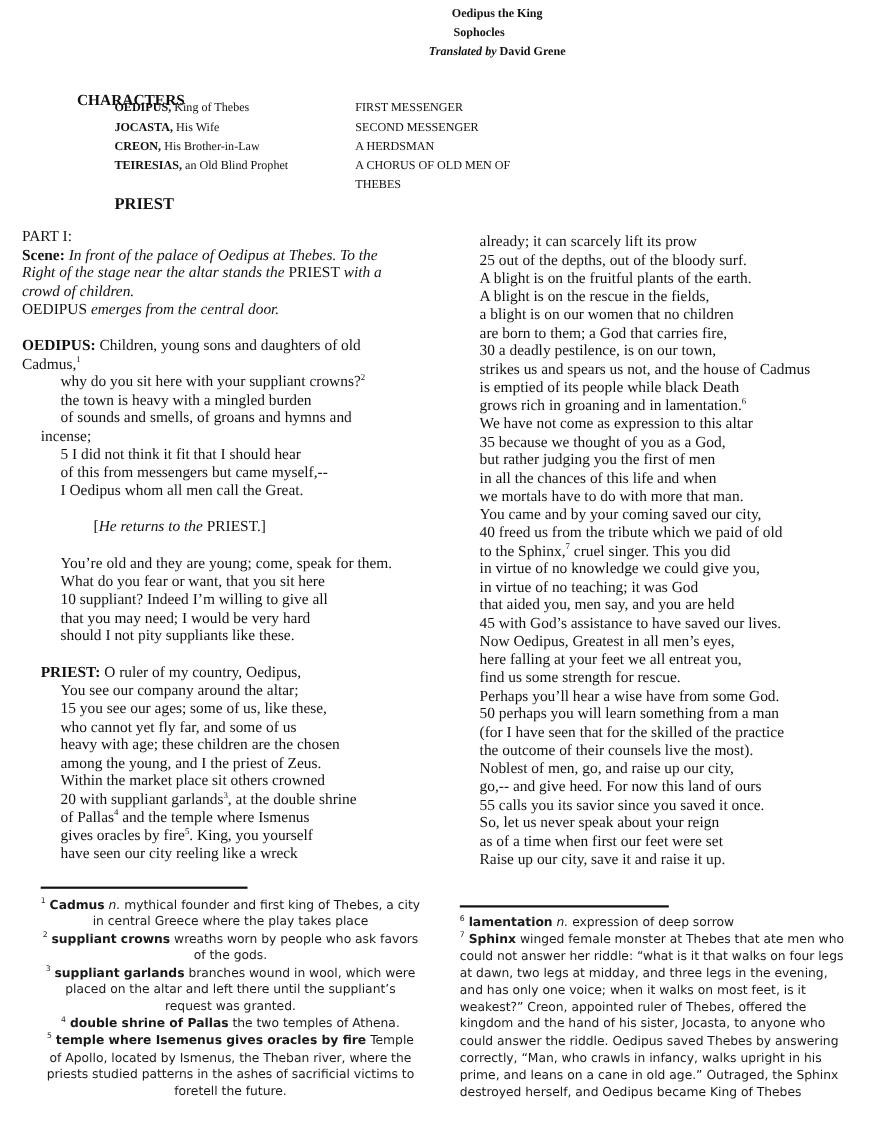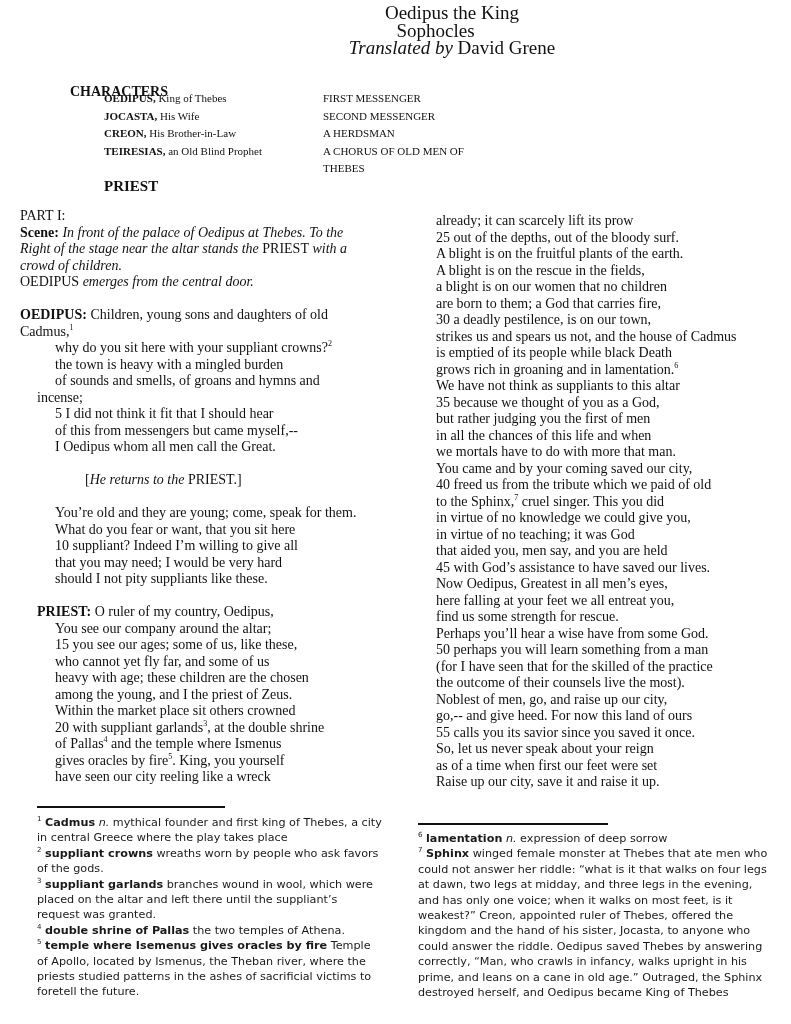--- a/index.html
+++ b/index.html
@@ -2,21 +2,21 @@
 <html><head>
 <meta charset="utf-8">
 <style>
   html, body { margin: 0; padding: 0; background: #ffffff; }
   body {
     width: 791px; height: 1024px; position: relative; overflow: hidden;
     font-family: "Liberation Serif", "DejaVu Serif", serif;
     color: #111;
   }
   .abs { position: absolute; }
-  .title-block { left: 0; width: 791px; top: 4px; text-align: center; font-size: 19px; line-height: 17.5px; }
+  .title-block { left: 0; width: 791px; top: 4px; text-align: center; font-size: 11px; line-height: 17.5px; font-weight: bold; }
   .title-block .line { display: block; }
   .title-block .line span { }
   .title-block .l1 { padding-left: 113px; }
   .title-block .l2 { padding-left: 80px; }
   .title-block .l3 { padding-left: 113px; text-align: center; }
   i, .it { font-style: italic; }
   b, .b { font-weight: bold; }
 
   .chars-heading { left: 70px; top: 84px; font-size: 14px; font-weight: bold; }
   .cast { font-size: 11px; line-height: 17.5px; }
@@ -32,21 +32,21 @@
   .col .ind3 { padding-left: 65px; }
   .col .gap { height: 16.5px; }
   .left-col { left: 20px; top: 208px; width: 370px; }
   .right-col { left: 436px; top: 213px; width: 350px; }
   sup { font-size: 8px; vertical-align: 6px; line-height: 0; }
 
   .fn-rule { height: 2px; background: #111; }
   .fn { font-family: "DejaVu Sans", "Liberation Sans", sans-serif; font-size: 11.2px; line-height: 15.4px; color: #1a1a1a; }
   .fn .item { display: block; }
   .fn sup { font-size: 7px; vertical-align: 5px; }
-  .fn-left { left: 37px; top: 815px; width: 345px; }
+  .fn-left { left: 37px; top: 815px; width: 345px; text-align: center; }
   .fn-right { left: 418px; top: 831px; width: 355px; }
 </style>
 </head>
 <body>
 
 <div class="abs title-block">
   <span class="line l1">Oedipus the King</span>
   <span class="line l2">Sophocles</span>
   <span class="line l3"><i>Translated by</i> <span>David Grene</span></span>
 </div>
@@ -111,21 +111,21 @@
   <span class="ln">already; it can scarcely lift its prow</span>
   <span class="ln">25 out of the depths, out of the bloody surf.</span>
   <span class="ln">A blight is on the fruitful plants of the earth.</span>
   <span class="ln">A blight is on the rescue in the fields,</span>
   <span class="ln">a blight is on our women that no children</span>
   <span class="ln">are born to them; a God that carries fire,</span>
   <span class="ln">30 a deadly pestilence, is on our town,</span>
   <span class="ln">strikes us and spears us not, and the house of Cadmus</span>
   <span class="ln">is emptied of its people while black Death</span>
   <span class="ln"><span>grows rich in groaning and in lamentation.</span><sup>6</sup></span>
-  <span class="ln">We have not think as suppliants to this altar</span>
+  <span class="ln">We have not come as expression to this altar</span>
   <span class="ln">35 because we thought of you as a God,</span>
   <span class="ln">but rather judging you the first of men</span>
   <span class="ln">in all the chances of this life and when</span>
   <span class="ln">we mortals have to do with more that man.</span>
   <span class="ln">You came and by your coming saved our city,</span>
   <span class="ln">40 freed us from the tribute which we paid of old</span>
   <span class="ln"><span>to the Sphinx,</span><sup>7</sup><span> cruel singer. This you did</span></span>
   <span class="ln">in virtue of no knowledge we could give you,</span>
   <span class="ln">in virtue of no teaching; it was God</span>
   <span class="ln">that aided you, men say, and you are held</span>

